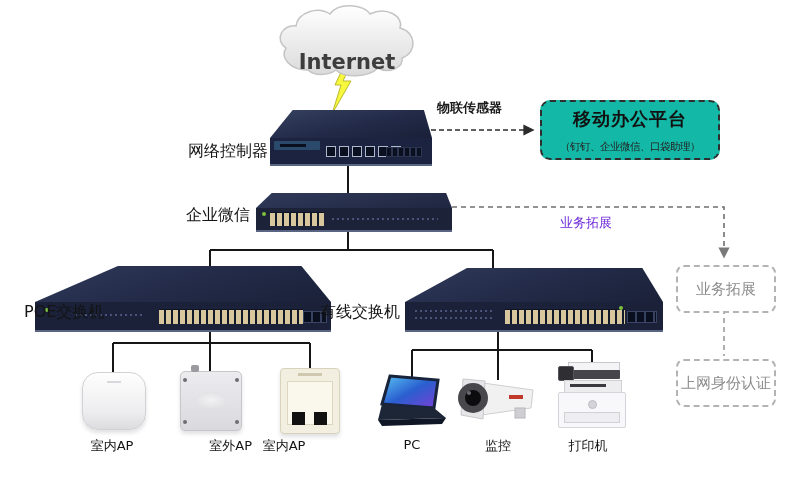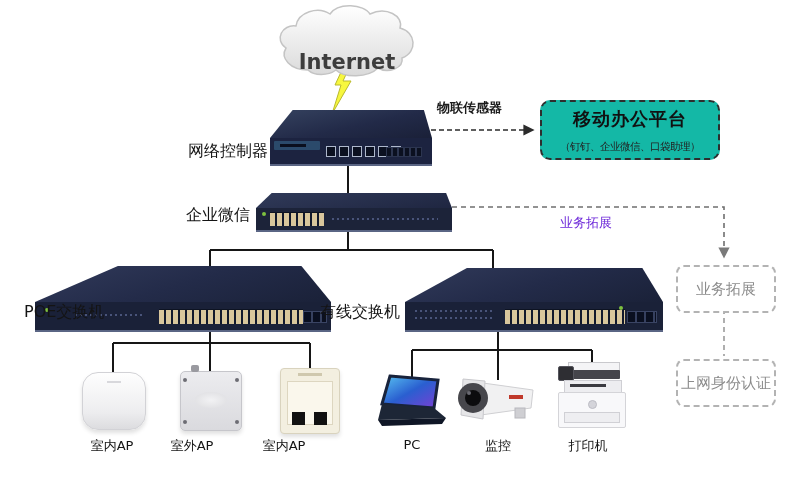--- a/index.html
+++ b/index.html
@@ -195,21 +195,21 @@
   <div class="dev-label" style="left:62px;top:437px;">室内AP</div>
 
   <div class="ap-outdoor">
     <span class="ant"></span>
     <span class="scr" style="left:2px;top:6px;"></span>
     <span class="scr" style="right:2px;top:6px;"></span>
     <span class="scr" style="left:2px;bottom:6px;"></span>
     <span class="scr" style="right:2px;bottom:6px;"></span>
     <span class="oval"></span>
   </div>
-  <div class="dev-label" style="left:142px;top:437px;">室外AP</div>
+  <div class="dev-label" style="left:152px;top:437px;text-align:right;">室外AP</div>
 
   <div class="ap-panel">
     <span class="brand"></span>
     <span class="inner"></span>
     <span class="prt" style="left:11px;"></span>
     <span class="prt" style="left:33px;"></span>
   </div>
   <div class="dev-label" style="left:234px;top:437px;">室内AP</div>
 
   <div class="laptop">

